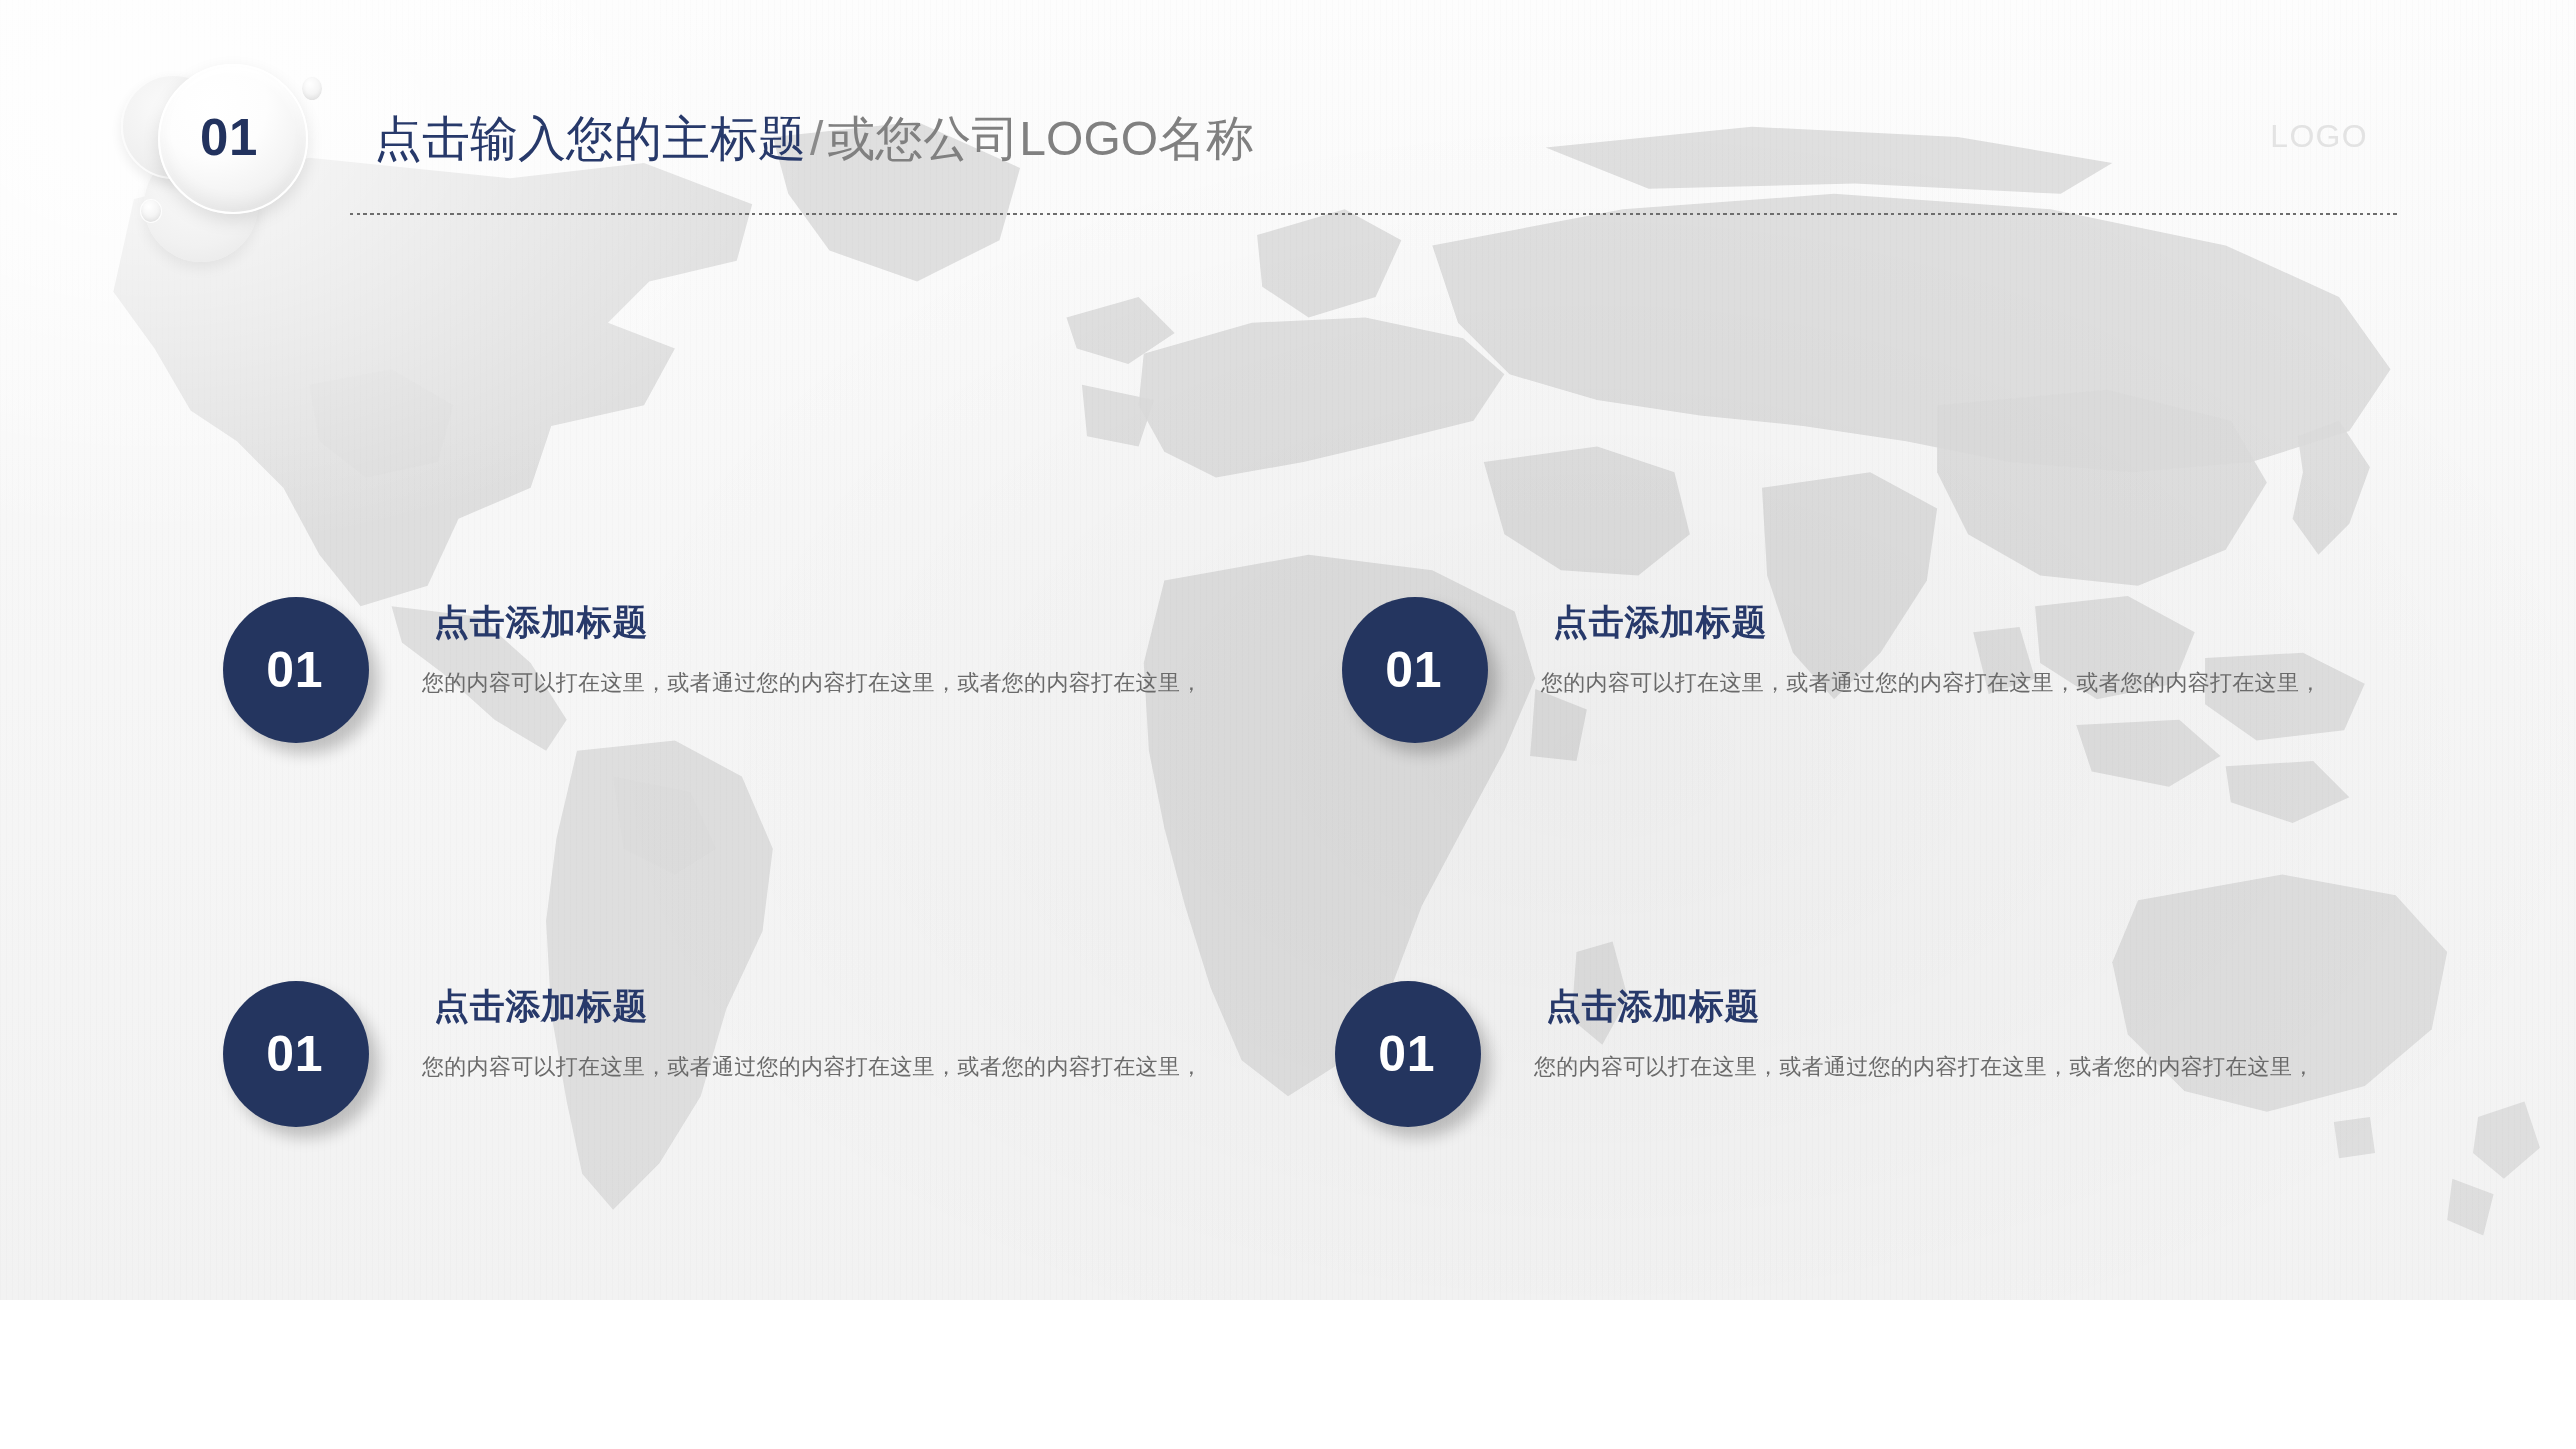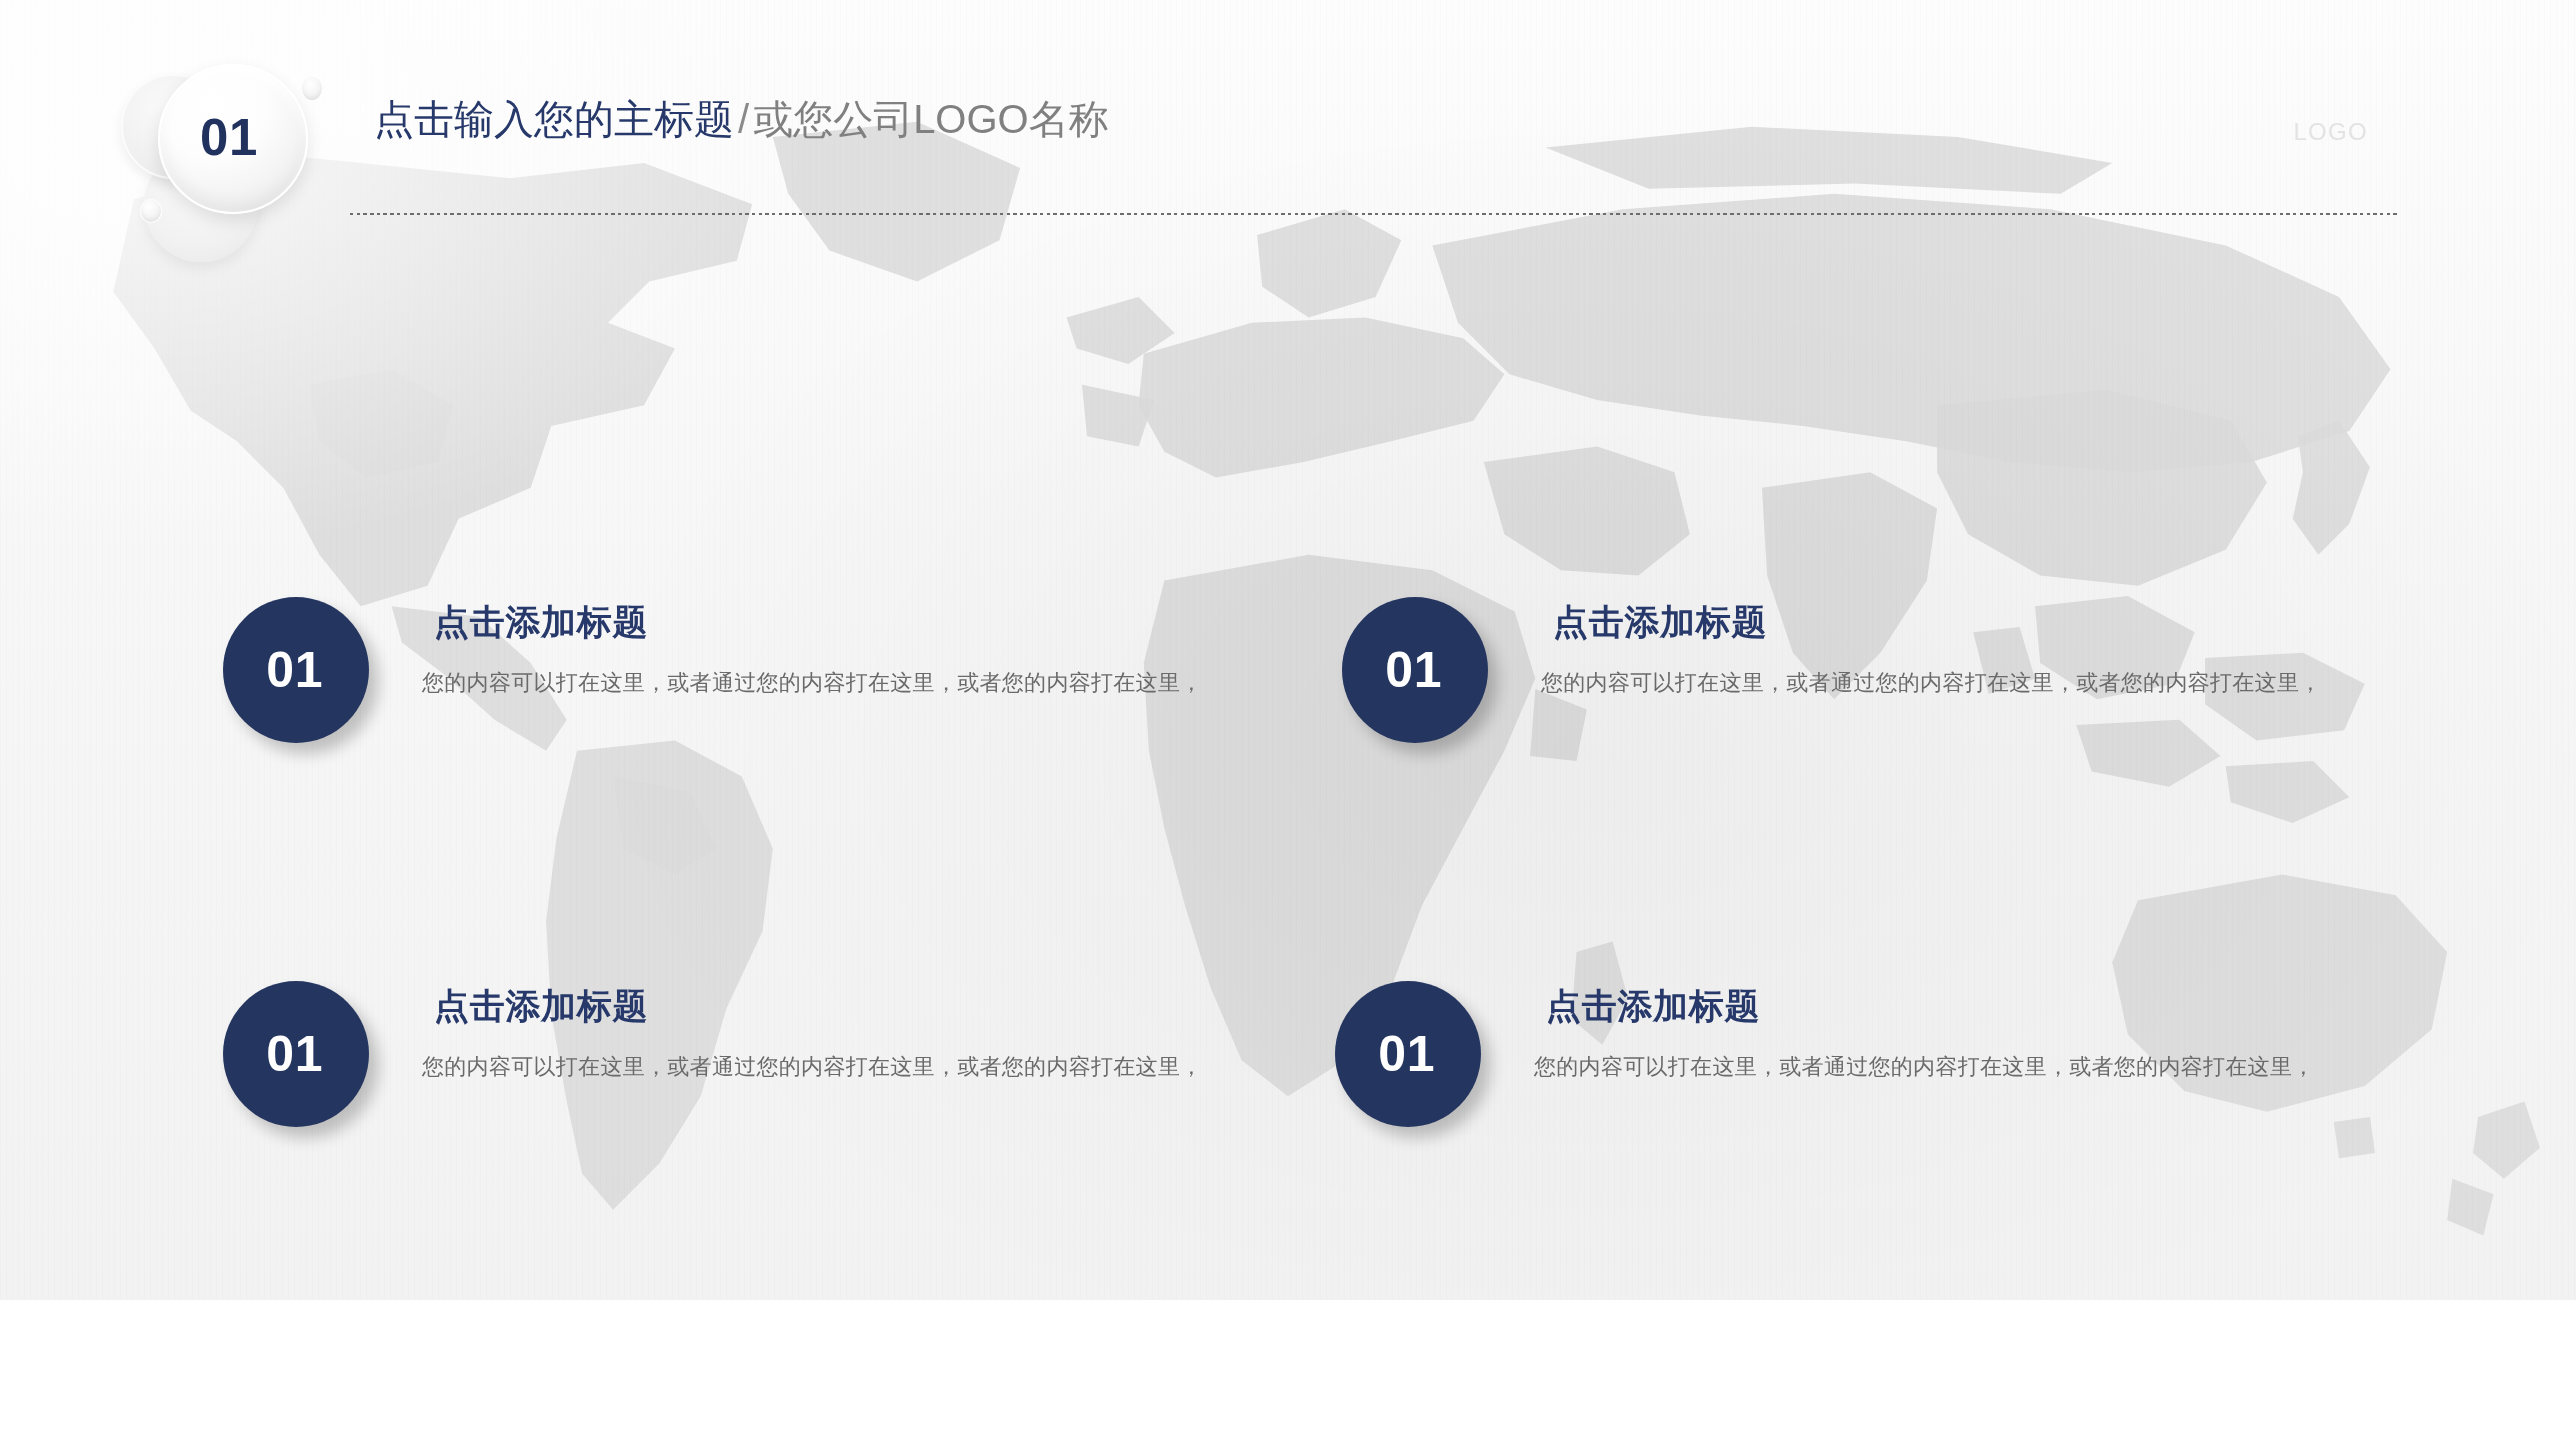--- a/index.html
+++ b/index.html
@@ -127,22 +127,22 @@
     color: #22325e;
     letter-spacing: 0.7px;
     z-index: 6;
     padding-right: 4px;
     box-sizing: border-box;
   }
 
   #header-title {
     position: absolute;
     left: 374px;
-    top: 97px;
-    font-size: 40px;
+    top: 113px;
+    font-size: 48px;
     line-height: 1.1;
     white-space: nowrap;
     z-index: 6;
   }
   #header-title .main {
     color: #27396a;
     font-weight: normal;
   }
   #header-title .sep {
     color: #8a8a8a;
@@ -151,21 +151,21 @@
   }
   #header-title .sub {
     color: #808080;
     font-weight: normal;
   }
 
   #header-logo {
     position: absolute;
     right: 208px;
     top: 118px;
-    font-size: 24px;
+    font-size: 32px;
     color: #e3e3e3;
     letter-spacing: 1.3px;
     z-index: 6;
   }
 
   #header-rule {
     position: absolute;
     left: 350px;
     top: 213px;
     width: 2049px;

